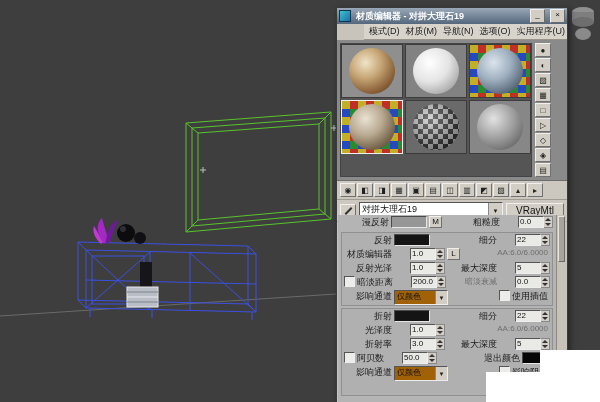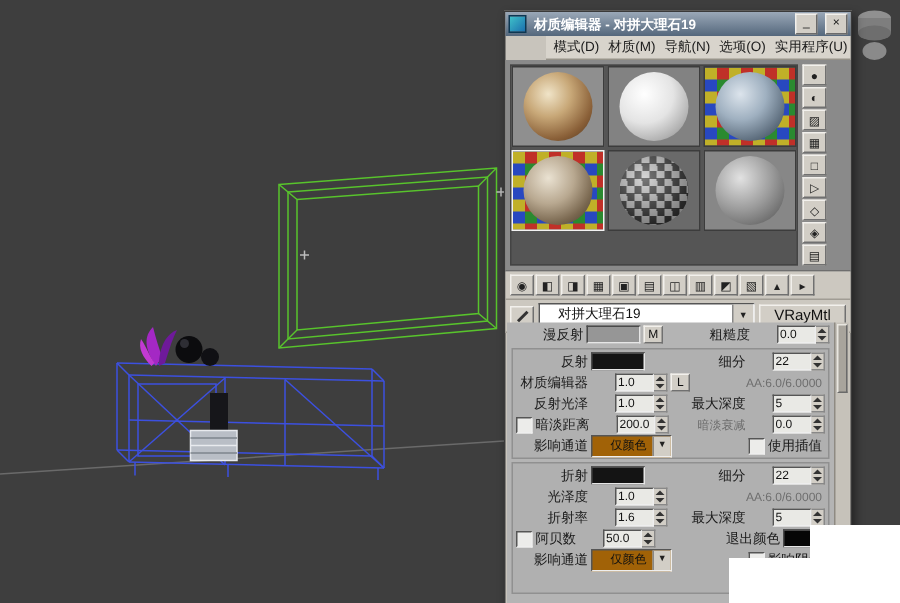--- a/index.html
+++ b/index.html
@@ -40,30 +40,30 @@
   .s6{background:#878787;} .s6 .sph{background:radial-gradient(circle at 36% 32%,#e2e2e2 0%,#9a9a9a 50%,#5c5c5c 90%);}
   .vtools{display:flex;flex-direction:column;gap:1px;margin-left:3px;}
   .ibtn{width:16px;height:14px;background:#d2cec6;border:1px solid;border-color:#f2f0ec #707070 #707070 #f2f0ec;
         font-size:8px;line-height:11px;padding:0;color:#222;display:inline-flex;align-items:center;justify-content:center;}
   .htools{display:flex;gap:1px;padding:2px 3px;background:#ccc8c0;border-bottom:1px solid #a09c94;}
 
   .namerow{display:flex;gap:3px;align-items:center;padding:2px 3px;background:#ccc8c0;border-bottom:1px solid #a09c94;}
   .pick{position:relative;}
   .pickline{width:9px;height:2px;background:#333;transform:rotate(-45deg);display:block;}
   .combo{flex:1;height:15px;display:flex;background:#fff;border:1px solid;border-color:#555 #eee #eee #555;}
-  .cval{flex:1;font-size:9px;line-height:13px;padding-left:12px;color:#111;white-space:nowrap;overflow:hidden;}
+  .cval{flex:1;font-size:9px;line-height:13px;padding-left:2px;color:#111;white-space:nowrap;overflow:hidden;}
   .carr{width:13px;background:#d2cec6;border-left:1px solid #888;font-size:6px;display:flex;align-items:center;justify-content:center;color:#222;}
   .typebtn{flex:0 0 58px;height:16px;background:#d2cec6;border:1px solid;border-color:#f2f0ec #707070 #707070 #f2f0ec;
            font-size:10px;color:#111;}
 
   .rollout{height:14px;margin:2px 3px;background:linear-gradient(#e4e0d8,#a8a49c);border:1px solid;
            border-color:#f0eee8 #6e6e6e #6e6e6e #f0eee8;text-align:center;font-weight:bold;font-size:9px;line-height:13px;}
 
   .params{position:absolute;left:1px;right:11px;top:207px;bottom:1px;background:#b4b4b4;padding:1px 3px;overflow:hidden;}
-  .prow{display:flex;align-items:center;height:14px;}
+  .prow{display:flex;align-items:flex-start;height:14px;}
   .lab{font-size:9px;text-align:right;padding-right:2px;white-space:nowrap;}
   .lw{width:48px;}
   .dis{color:#6e6e6e;font-size:8px;}
   .sp{flex:1;}
   .sw{width:34px;height:10px;border:1px solid;border-color:#4a4a4a #e6e6e6 #e6e6e6 #4a4a4a;display:inline-block;}
   .swd{background:#969696;} .swk{background:#141414;} .swx{background:#060606;}
   .sws{width:26px;}
   .nf{display:inline-flex;height:12px;padding-left:16px;}
   .fv{width:22px;background:#e9e9e5;border:1px solid;border-color:#555 #eee #eee #555;font-size:8px;line-height:10px;padding:0 1px;color:#111;}
   .spn{width:8px;position:relative;background:#d2cec6;border:1px solid #888;border-left:none;display:inline-block;}
@@ -333,21 +333,21 @@
           <span class="nf">
               <span class="fv">1.0</span>
               <span class="spn"></span>
             </span>
           <span class="sp"></span>
           <span class="lab dis">AA:6.0/6.0000</span>
         </div>
         <div class="prow">
           <span class="lab lw">折射率</span>
           <span class="nf">
-              <span class="fv">1.6</span>
+              <span class="fv">3.0</span>
               <span class="spn"></span>
             </span>
           <span class="sp"></span>
           <span class="lab">最大深度</span>
           <span class="nf">
               <span class="fv">5</span>
               <span class="spn"></span>
             </span>
         </div>
         <div class="prow">

